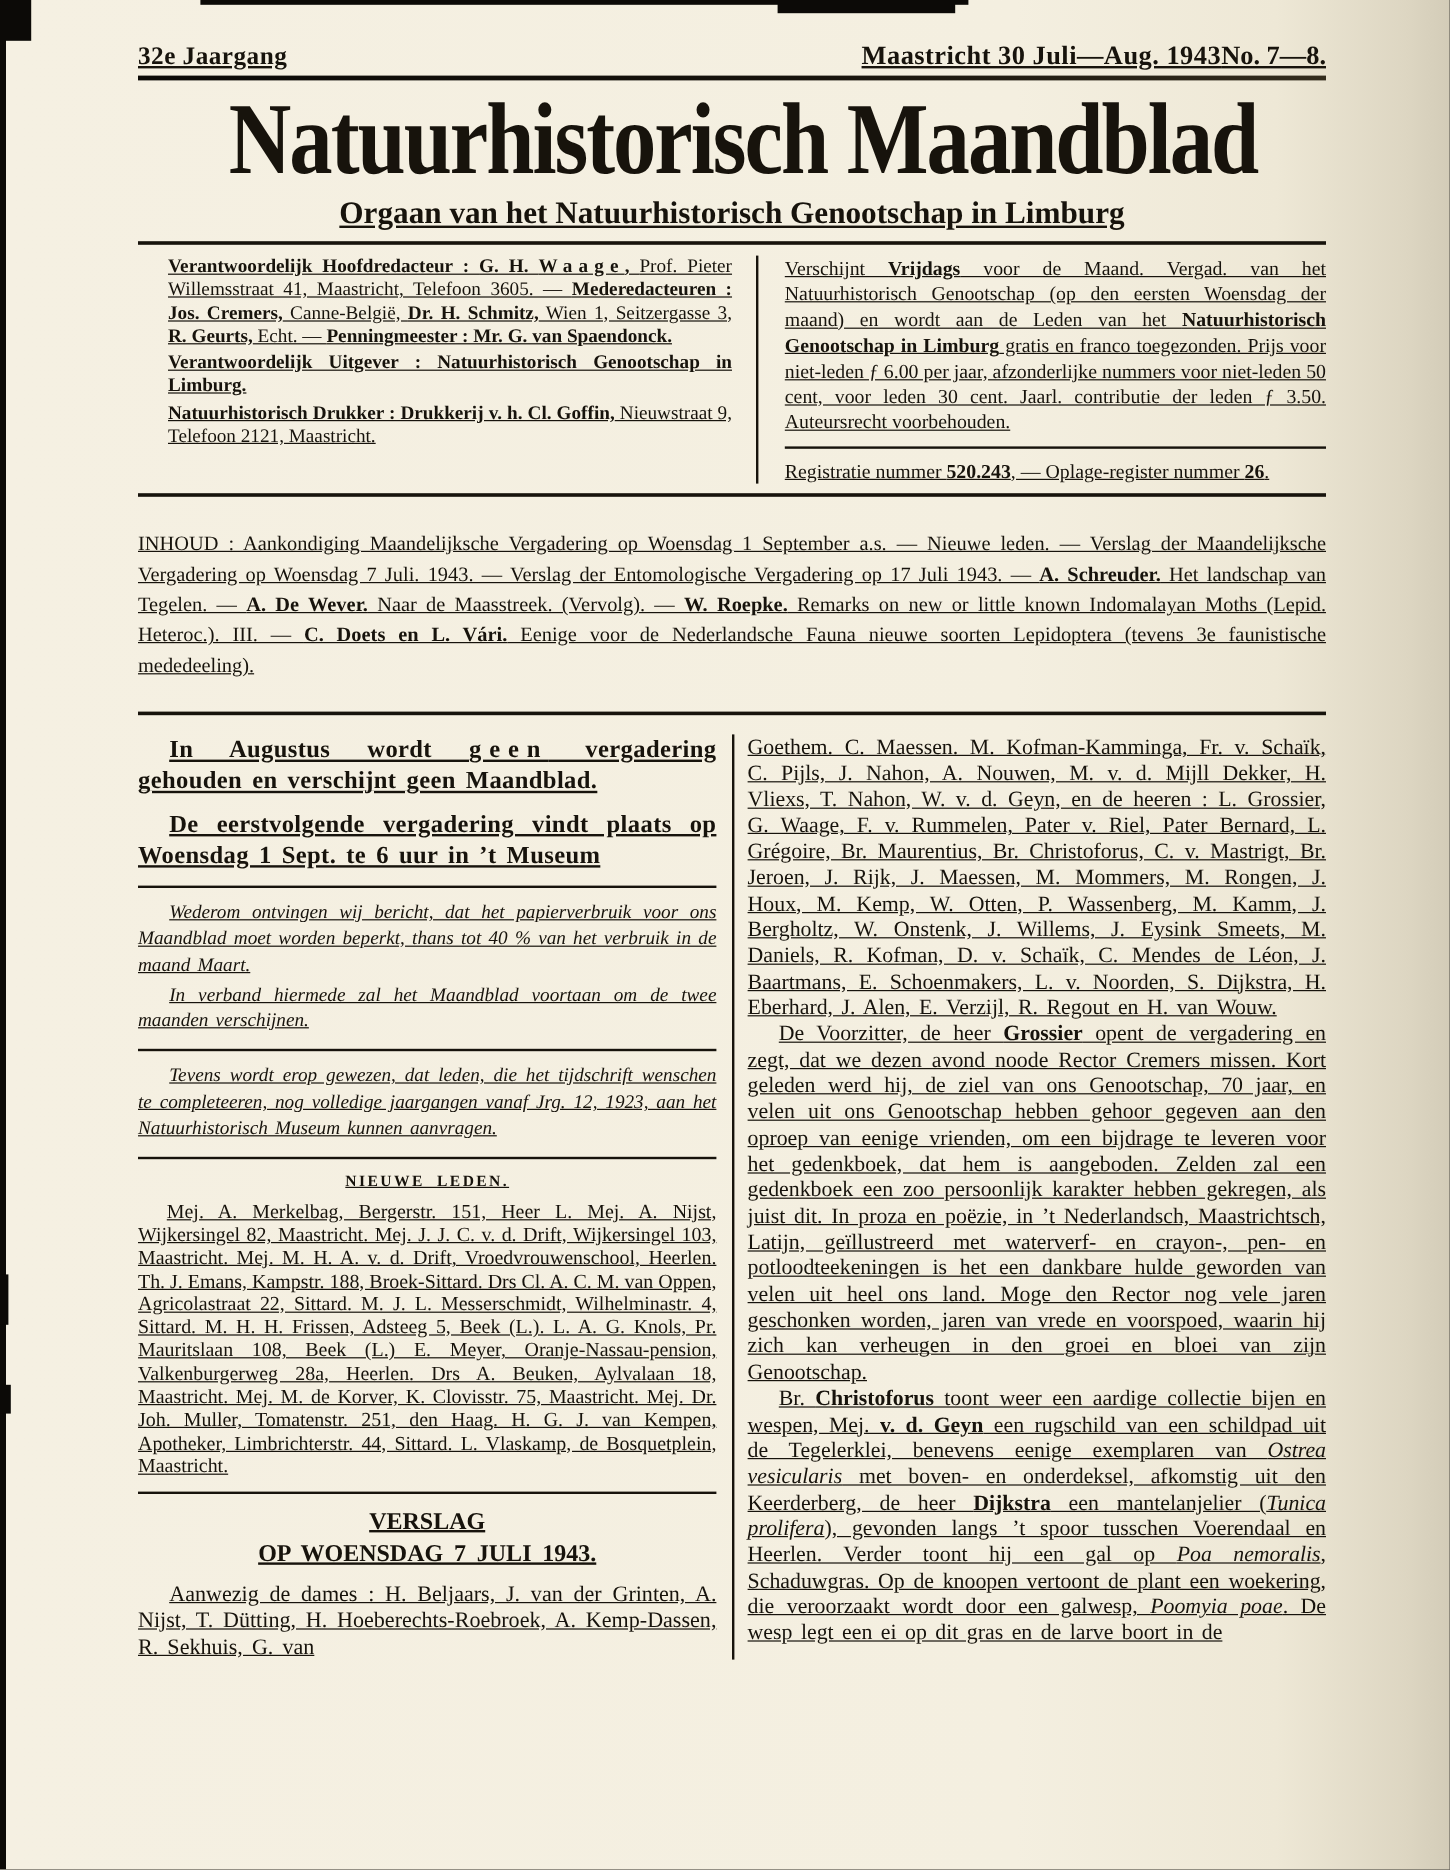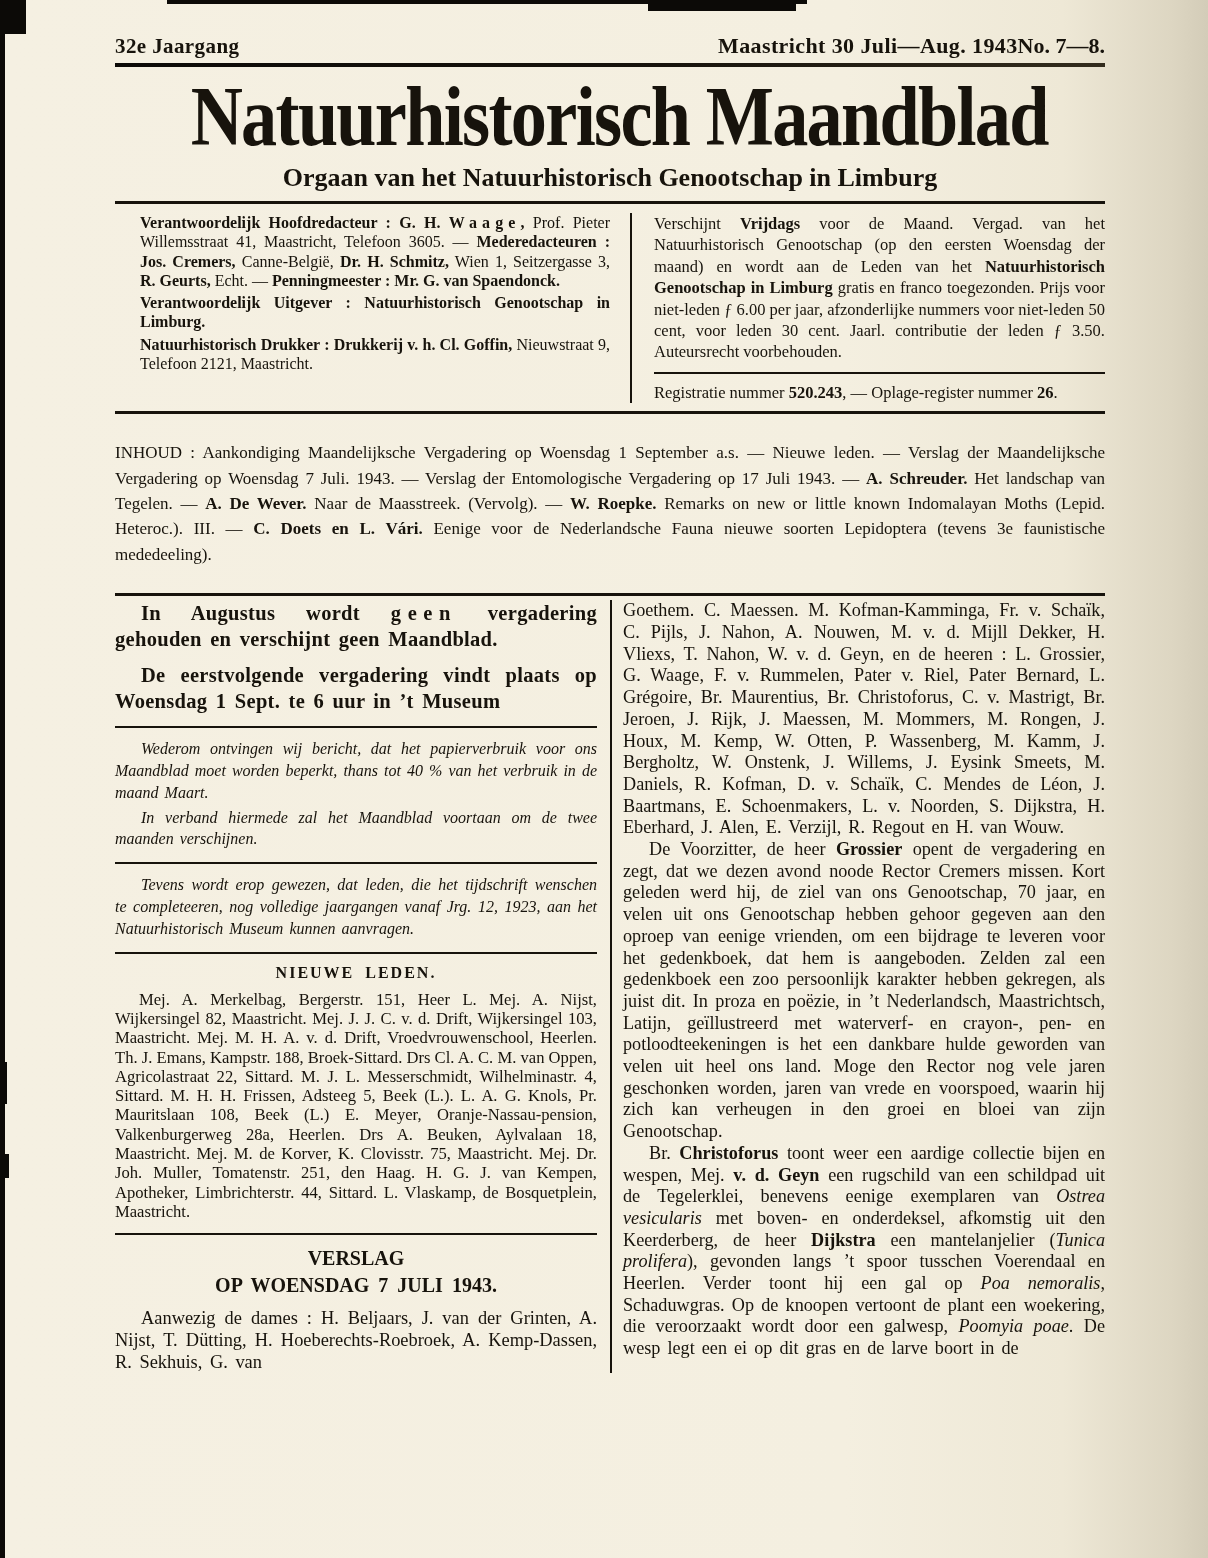--- a/index.html
+++ b/index.html
@@ -1,21 +1,21 @@
 <!DOCTYPE html>
 <html><head>
 <meta charset="utf-8">
 <style>
   html,body{margin:0;padding:0;background:#6b675e;}
   .page{
     position:relative;width:1208px;height:1558px;margin:0 auto;overflow:hidden;
     background:linear-gradient(90deg,#f5f0e2 0%,#f4efe0 70%,#eee8d6 88%,#ddd6c2 97%,#d3ccb8 100%);
     font-family:"Liberation Serif", serif;color:#17130c;
   }
-  .content{position:absolute;left:115px;top:0;width:990px;}
+  .content{position:absolute;left:115px;top:0;width:990px;text-decoration:underline;}
   
   .art{position:absolute;background:#0c0a07;}
   .art-corner{left:0;top:0;width:26px;height:34px;}
   .art-leftline{left:0;top:0;width:5px;height:1558px;}
   .art-blob1{left:0;top:1062px;width:7px;height:42px;}
   .art-blob2{left:0;top:1154px;width:9px;height:24px;}
   .art-topthin{left:167px;top:0;width:640px;height:4px;}
   .art-topbar{left:648px;top:0;width:148px;height:11px;}
   
   .header-row{display:flex;align-items:baseline;padding-top:33px;}
@@ -33,30 +33,30 @@
   .m-left{width:470px;font-size:16px;line-height:19.3px;text-align:justify;}
   .m-left p{margin:0 0 3px;}
   .m-div{width:2px;background:#17130c;margin:0 22px 0 20px;}
   .m-right{flex:1;font-size:16.5px;line-height:21.4px;text-align:justify;}
   .m-rule{height:2px;margin:9px 0 8px;}
   .m-reg{text-align:justify;}
   
   .inhoud{padding:9px 0 9px;font-size:17px;line-height:25.4px;text-align:justify;word-spacing:2px;}
   .rule-heavy{height:3px;}
   
-  .body{display:flex;margin-top:4px;}
+  .body{display:flex;margin-top:16px;}
   .col-left{width:482px;}
   .col-div{width:2px;background:#17130c;margin:0 11px 0 13px;}
   .col-right{flex:1;}
   .ann{font-weight:700;font-size:20.5px;line-height:26px;text-align:justify;text-indent:26px;word-spacing:3px;letter-spacing:.3px;margin:0;}
   .ann+.ann{margin-top:10px;}
   .lrule{height:2px;background:#17130c;margin:12px 0 10px;}
   .notice{font-style:italic;font-size:16px;line-height:21.8px;text-align:justify;text-indent:26px;word-spacing:2px;margin:0;}
   .notice+.notice{margin-top:3px;}
-  .nieuwe-h{text-align:center;font-weight:700;font-size:16px;letter-spacing:2px;word-spacing:5px;margin:8px 0 8px;}
+  .nieuwe-h{text-align:center;font-weight:700;font-size:13px;letter-spacing:2px;word-spacing:5px;margin:8px 0 8px;}
   .members{font-size:16.6px;line-height:19.3px;text-align:justify;text-indent:24px;margin:0;}
   .verslag-h{text-align:center;font-weight:700;font-size:20px;line-height:26.5px;word-spacing:4px;margin:8px 0 9px;}
   .attendees{font-size:18.4px;line-height:22px;text-align:justify;text-indent:26px;word-spacing:3px;margin:0;}
   .rp{font-size:18.2px;line-height:21.7px;text-align:justify;word-spacing:2.5px;margin:0;}
   .rp.indent{text-indent:26px;}
   .ls{letter-spacing:.32em;}
 </style>
 </head>
 <body>
 

